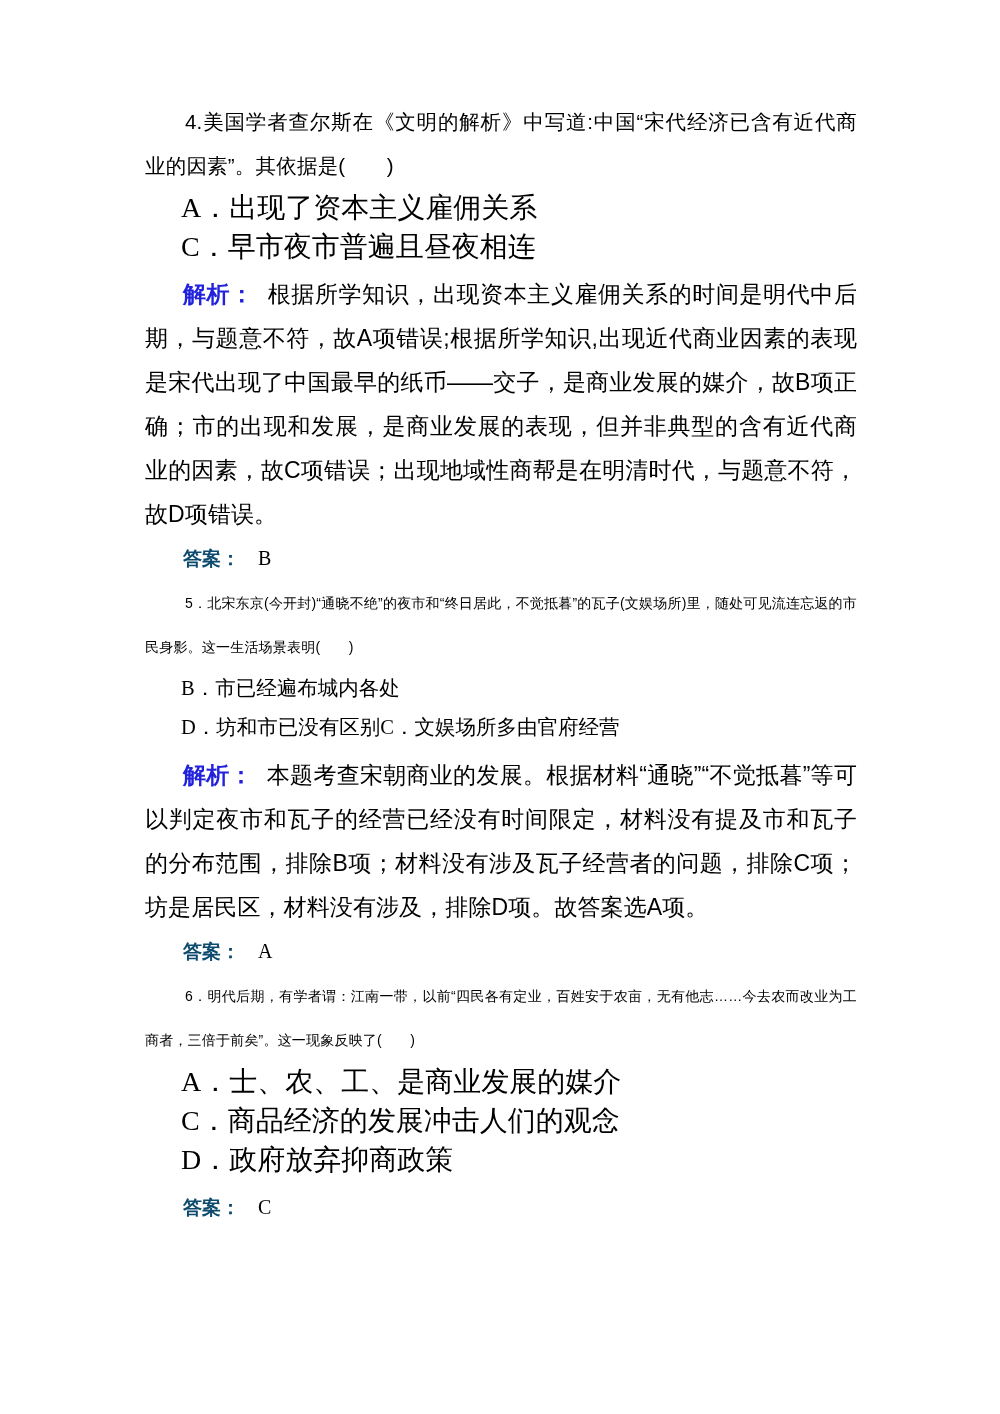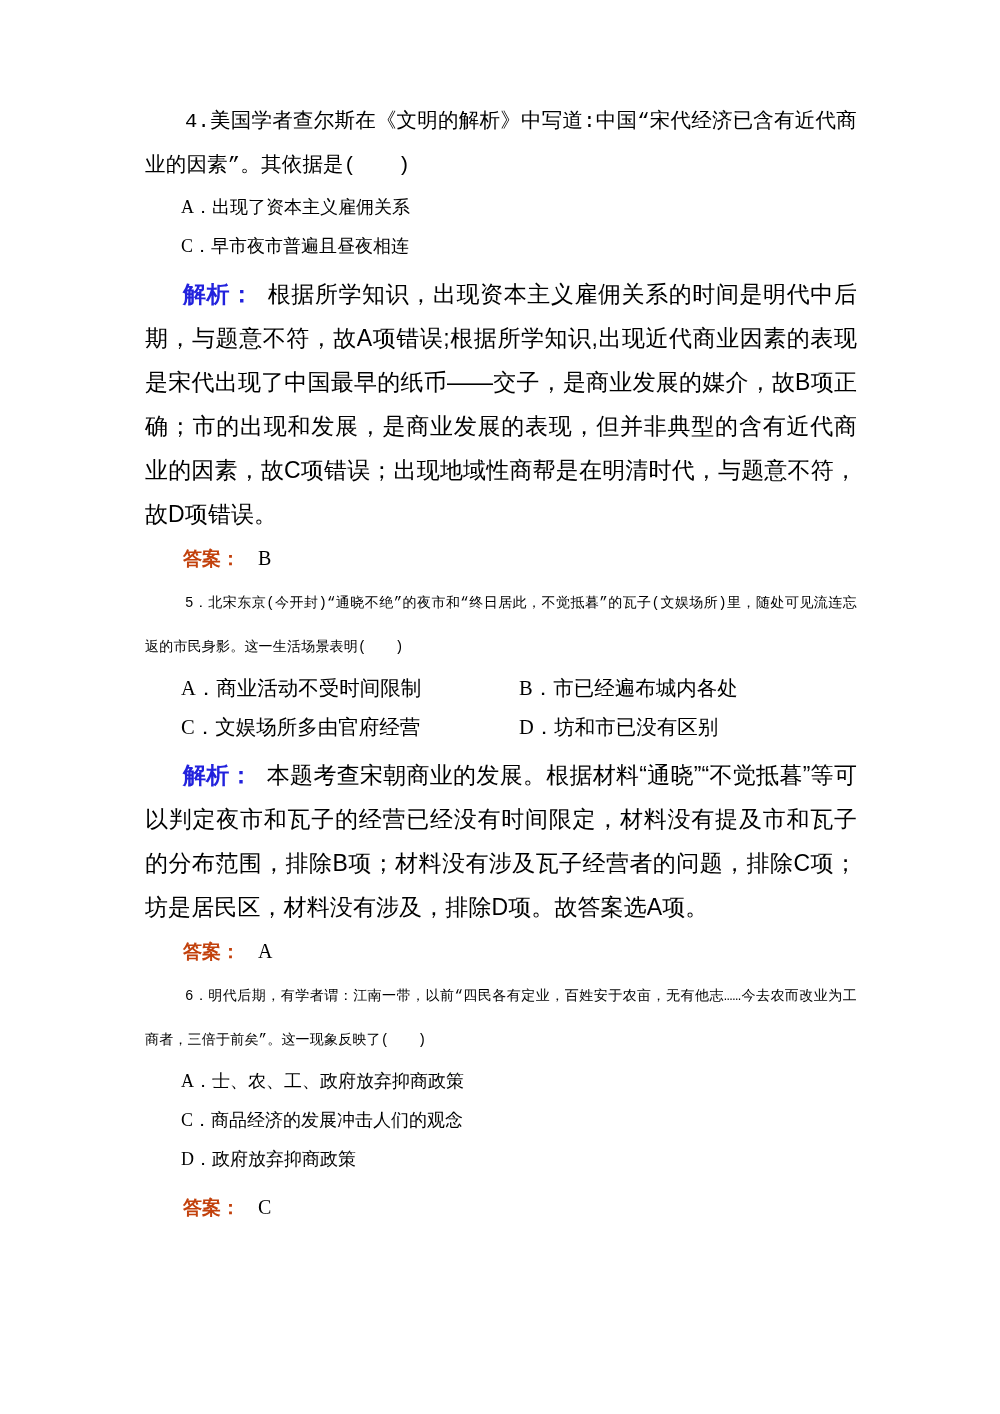--- a/index.html
+++ b/index.html
@@ -25,41 +25,41 @@
   }
   .content {
     position: absolute;
     left: 145px;
     top: 100px;
     width: 712px;
   }
 
   
   .stem {
-    font-family: Liberation Mono, monospace;
+    font-family: Liberation Sans, sans-serif;
     font-size: 20.5px;
     line-height: 44px;
     text-indent: 40px;
     text-align: justify;
     text-justify: inter-ideograph;
     margin: 0;
     letter-spacing: 0.2px;
   }
   .stem.q5, .stem.q6 {
     font-size: 14px;
   }
 
   
   .options {
     margin: 0;
     padding: 0;
   }
   .opt {
     font-family: "Liberation Serif", "DejaVu Serif", serif;
-    font-size: 18px;
+    font-size: 28px;
     line-height: 39px;
     padding-left: 36px;
     white-space: nowrap;
   }
   .opt .lbl {
     display: inline-block;
     min-width: 30px;
   }
   
   .optrow {
@@ -97,21 +97,21 @@
   }
 
   
   .answer {
     font-size: 19px;
     line-height: 44px;
     text-indent: 38px;
     margin: 0;
   }
   .answer .tag {
-    color: #c2410c;
+    color: #0c4a6e;
     font-family: "Liberation Sans", "DejaVu Sans", sans-serif;
     font-weight: bold;
     margin-right: 18px;
   }
   .answer .val {
     font-family: "Liberation Serif", "DejaVu Serif", serif;
     font-size: 20px;
     color: #000000;
   }
 
@@ -141,50 +141,47 @@
       <p class="analysis"><span class="tag">解析：</span><span>根据所学知识，出现资本主义雇佣关系的时间是明代中后期，与题意不符，故A项错误;根据所学知识,出现近代商业因素的表现是宋代出现了中国最早的纸币——交子，是商业发展的媒介，故B项正确；市的出现和发展，是商业发展的表现，但并非典型的含有近代商业的因素，故C项错误；出现地域性商帮是在明清时代，与题意不符，故D项错误。</span></p>
 
       <p class="answer"><span class="tag">答案：</span><span class="val">B</span></p>
     </div>
 
     <div class="blk">
       <p class="stem q5">5．北宋东京(今开封)“通晓不绝”的夜市和“终日居此，不觉抵暮”的瓦子(文娱场所)里，随处可见流连忘返的市民身影。这一生活场景表明(　　)</p>
 
       <div class="options">
         <div class="optrow">
-          <div class="cell c1">
-            <span class="lbl">A．</span><span>商业活动不受时间限制</span>
-          </div>
           <div class="cell c2">
             <span class="lbl">B．</span><span>市已经遍布城内各处</span>
           </div>
         </div>
         <div class="optrow">
+          <div class="cell c2">
+            <span class="lbl">D．</span><span>坊和市已没有区别</span>
+          </div>
           <div class="cell c1">
             <span class="lbl">C．</span><span>文娱场所多由官府经营</span>
-          </div>
-          <div class="cell c2">
-            <span class="lbl">D．</span><span>坊和市已没有区别</span>
           </div>
         </div>
       </div>
 
       <div class="sp-after-opts"></div>
 
       <p class="analysis"><span class="tag">解析：</span><span>本题考查宋朝商业的发展。根据材料“通晓”“不觉抵暮”等可以判定夜市和瓦子的经营已经没有时间限定，材料没有提及市和瓦子的分布范围，排除B项；材料没有涉及瓦子经营者的问题，排除C项；坊是居民区，材料没有涉及，排除D项。故答案选A项。</span></p>
 
       <p class="answer"><span class="tag">答案：</span><span class="val">A</span></p>
     </div>
 
     <div class="blk">
       <p class="stem q6">6．明代后期，有学者谓：江南一带，以前“四民各有定业，百姓安于农亩，无有他志……今去农而改业为工商者，三倍于前矣”。这一现象反映了(　　)</p>
 
       <div class="options">
         <div class="opt">
-          <span class="lbl">A．</span><span>士、农、工、政府放弃抑商政策</span>
+          <span class="lbl">A．</span><span>士、农、工、是商业发展的媒介</span>
         </div>
         <div class="opt">
           <span class="lbl">C．</span><span>商品经济的发展冲击人们的观念</span>
         </div>
         <div class="opt">
           <span class="lbl">D．</span><span>政府放弃抑商政策</span>
         </div>
       </div>
 
       <div class="sp-after-opts"></div>

